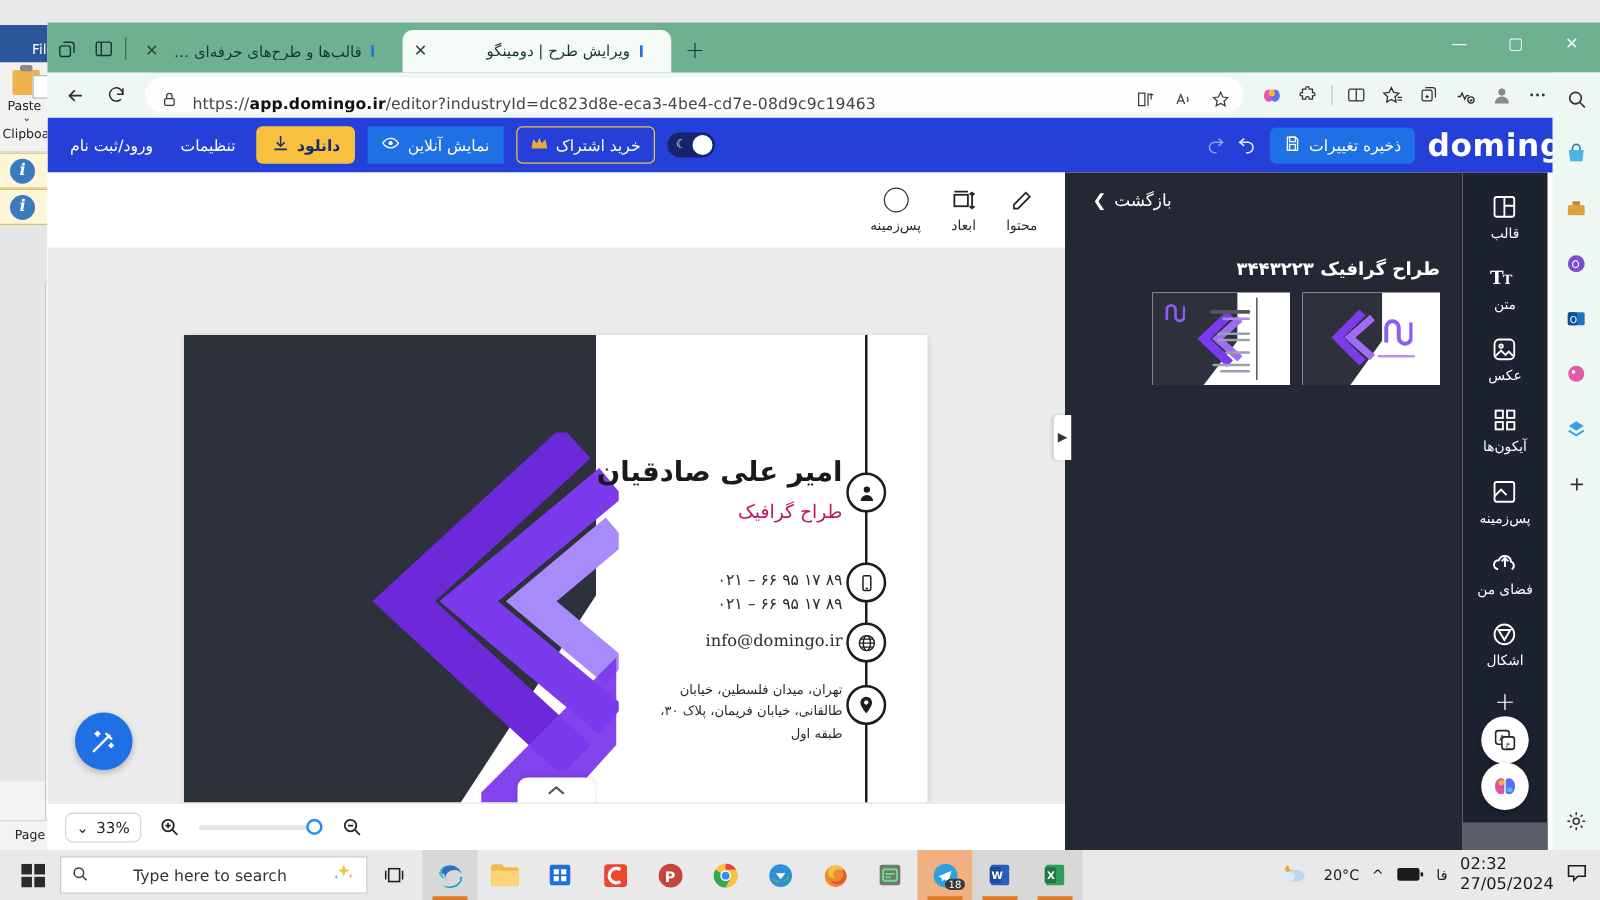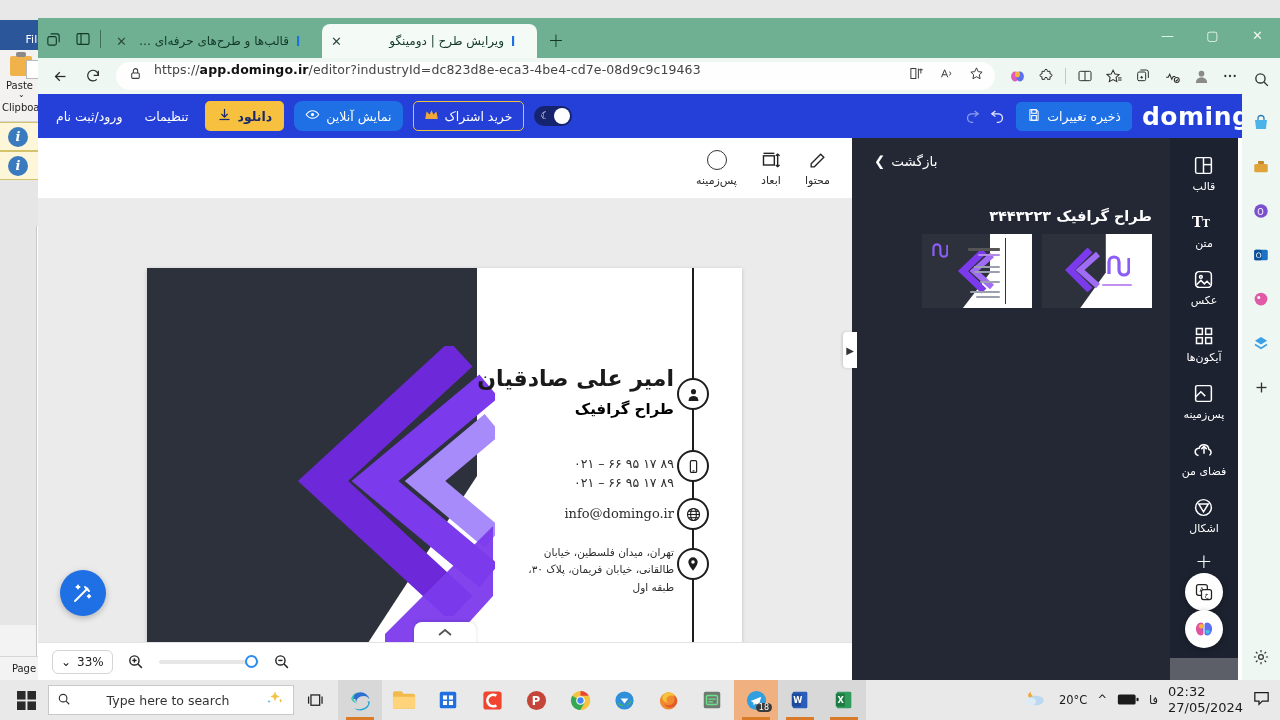--- a/index.html
+++ b/index.html
@@ -39,41 +39,41 @@
   .tab.active { background: #f4faf6; }
   .tab .favicon { width: 17px; height: 17px; flex: none; display:flex;align-items:center;justify-content:center; }
   .tab .ttl { white-space: nowrap; overflow: hidden; text-overflow: ellipsis; flex: 1; }
   .tab .xbtn { font-size: 13px; color: #2c4c3e; flex: none; line-height: 1; }
   .newtab { width: 26px; height: 26px; margin: 0 6px 5px 6px; display: flex; align-items: center; justify-content: center; font-size: 19px; color: #13382a; font-weight: 300; }
   .wincontrols { position: absolute; right: 0; top: 0; display: flex; height: 34px; }
   .wc { width: 45px; height: 34px; display: flex; align-items: center; justify-content: center; color: #f0f7f3; font-size: 13px; }
 
   .navbar { height: 36px; background: #eef7f1; display: flex; align-items: center; padding: 0 8px; gap: 5px; }
   .navbtn { width: 28px; height: 28px; border-radius: 50%; display: flex; align-items: center; justify-content: center; color: #2a2a2a; }
-  .omnibox { flex: 1; height: 28px; background: #fdfefd; border-radius: 14px; display: flex; align-items: flex-start; padding: 0 8px; gap: 8px; margin: 4px 4px; }
+  .omnibox { flex: 1; height: 28px; background: #fdfefd; border-radius: 14px; display: flex; align-items: flex-end; padding: 0 8px; gap: 8px; margin: 4px 4px; }
   .omnibox .url { font-size: 12.5px; color: #444; letter-spacing: .1px; flex:1; white-space:nowrap; overflow:hidden; }
   .omnibox .url b { color: #111; font-weight: 600; }
   .obicon { width: 22px; height: 22px; display: flex; align-items: center; justify-content: center; color: #3b3b3b; }
   .tbicons { display: flex; align-items: center; gap: 3px; }
   .tbicon { width: 26px; height: 26px; display: flex; align-items: center; justify-content: center; color: #2f2f2f; }
   .vsep { width: 1px; height: 16px; background: #b9cfc2; margin: 0 3px; }
 
   
   .app { position: absolute; left: 0; top: 76px; width: 1242px; height: 586px; background: #fff; overflow: hidden; }
 
   .appheader { height: 44px; background: #2440d8; display: flex; align-items: center; padding: 0 12px; direction: rtl; gap: 10px; }
   .logo { font-size: 25px; color: #fff; font-weight: 700; letter-spacing: .5px; font-family: "DejaVu Sans", sans-serif; }
   .savebtn { background: #1f6fe5; color: #fff; font-size: 12.5px; border-radius: 5px; padding: 6px 11px; display: flex; align-items: center; gap: 6px; direction: rtl; }
   .undoredo { display: flex; gap: 8px; align-items: center; color: #cdd6ff; }
   .hspacer { flex: 1; }
   .toggle { width: 38px; height: 20px; border-radius: 10px; background: #16246e; position: relative; }
   .toggle:after { content: ""; position: absolute; right: 2px; top: 2px; width: 16px; height: 16px; border-radius: 50%; background: #fff; }
   .toggle .moon { position: absolute; left: 7px; top: 4px; color: #fff; font-size: 10px; }
   .btn-outline { border: 1px solid #f0c33c; color: #fff; font-size: 12.5px; border-radius: 5px; padding: 6px 10px; display: flex; align-items: center; gap: 6px; direction: rtl; }
-  .btn-blue { background: #1f6fe5; color: #fff; font-size: 12.5px; border-radius: 8px; padding: 6px 11px; display: flex; align-items: center; gap: 6px; direction: rtl; }
+  .btn-blue { background: #1f6fe5; color: #fff; font-size: 12.5px; border-radius: 0; padding: 6px 11px; display: flex; align-items: center; gap: 6px; direction: rtl; }
   .btn-yellow { background: #f7c13f; color: #1b2a6b; font-size: 12.5px; font-weight: 700; border-radius: 5px; padding: 6px 12px; display: flex; align-items: center; gap: 6px; direction: rtl; }
   .hlink { color: #fff; font-size: 12.5px; padding: 0 6px; }
 
   .appbody { position: absolute; left: 0; top: 44px; right: 0; bottom: 0; display: flex; }
 
   
   .canvaswrap { position: relative; width: 814px; background: #fff; }
   .canvastools { height: 60px; display: flex; align-items: center; padding: 0 22px; gap: 24px; direction: rtl; }
   .ctool { display: flex; flex-direction: column; align-items: center; gap: 3px; font-size: 11px; color: #2a2a2a; }
   .ctool .ci { height: 22px; display: flex; align-items: center; justify-content: center; }
@@ -82,21 +82,21 @@
   .card { position: absolute; left: 109px; top: 70px; width: 595px; height: 400px; background: #fff; overflow: hidden; box-shadow: 0 1px 4px rgba(0,0,0,.18); }
   .card-dark { position: absolute; left: 0; top: 0; width: 330px; height: 400px; background: #2d313c;
     clip-path: polygon(0 0, 100% 0, 100% 52%, 62% 100%, 0 100%); }
   .card-logo { position: absolute; left: 55px; top: 55px; width: 115px; text-align: center; }
   .card-logo .mark { height: 78px; display: flex; align-items: center; justify-content: center; }
   .card-logo .lname { color: #fff; font-size: 17px; font-weight: 700; direction: rtl; margin-top: 8px; }
   .chev { position: absolute; }
   .card-right { position: absolute; right: 0; top: 0; width: 265px; height: 400px; }
   .vline { position: absolute; right: 48px; top: 0; width: 2px; height: 400px; background: #1d1d1d; }
   .cname { position: absolute; right: 68px; top: 98px; font-size: 22px; font-weight: 700; color: #1a1a1a; direction: rtl; white-space: nowrap; }
-  .crole { position: absolute; right: 68px; top: 132px; font-size: 15px; font-weight: 700; color: #000000; direction: rtl; }
+  .crole { position: absolute; right: 68px; top: 132px; font-size: 15px; font-weight: 400; color: #be185d; direction: rtl; }
   .cph { position: absolute; right: 68px; top: 186px; font-size: 12.5px; color: #2b2b2b; direction: ltr; text-align: right; line-height: 1.55; font-family: "DejaVu Sans", sans-serif; }
   .cmail { position: absolute; right: 68px; top: 238px; font-size: 13px; color: #2b2b2b; font-family: "DejaVu Serif", serif; }
   .caddr { position: absolute; right: 68px; top: 276px; width: 170px; font-size: 10.5px; color: #2b2b2b; direction: rtl; text-align: right; line-height: 1.65; }
   .cic { position: absolute; right: 33px; width: 32px; height: 32px; border-radius: 50%; background: #fff; border: 2px solid #1d1d1d; display: flex; align-items: center; justify-content: center; }
   .magicbtn { position: absolute; left: 22px; bottom: 26px; width: 46px; height: 46px; border-radius: 50%; background: #1f6fe5; display: flex; align-items: center; justify-content: center; box-shadow: 0 2px 6px rgba(0,0,0,.25); }
   .pagecollapse { position: absolute; left: 50%; transform: translateX(-50%); bottom: -10px; width: 62px; height: 30px; background: #fff; border-radius: 8px 8px 0 0; box-shadow: 0 -1px 4px rgba(0,0,0,.12); display: flex; align-items: flex-start; justify-content: center; padding-top: 6px; color: #444; }
   .zoombar { position: absolute; left: 0; bottom: 0; right: 0; height: 38px; background: #fff; border-top: 1px solid #e3e3e3; display: flex; align-items: center; padding: 0 14px; gap: 12px; }
   .zsel { border: 1px solid #d5d5d5; border-radius: 6px; height: 24px; display: flex; align-items: center; gap: 6px; padding: 0 8px; font-size: 12px; color: #222; }
   .zbtn { width: 22px; height: 22px; display: flex; align-items: center; justify-content: center; color: #222; }
   .ztrack { width: 100px; height: 4px; border-radius: 2px; background: #e6e6e6; position: relative; }

